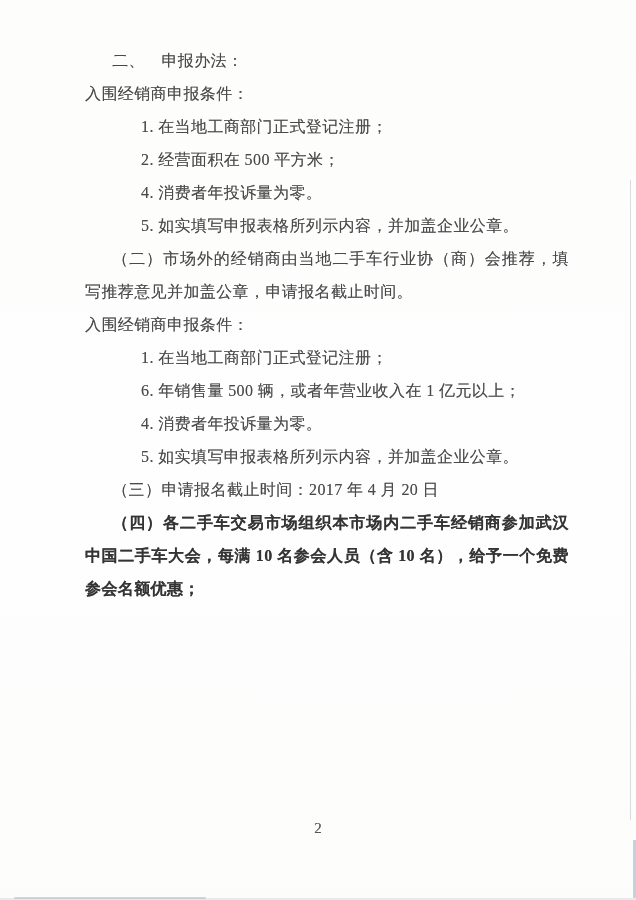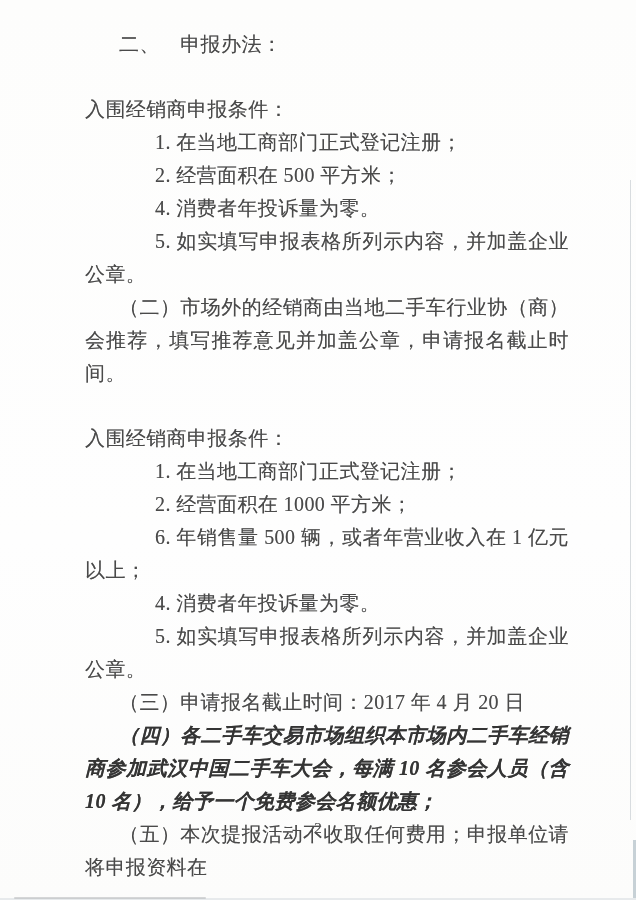--- a/index.html
+++ b/index.html
@@ -12,38 +12,37 @@
     width: 636px;
     height: 900px;
     background: #fefefdff;
     background: linear-gradient(180deg, #fdfdfc 0%, #fefefe 60%, #fcfcfb 100%);
     overflow: hidden;
     font-family: "Liberation Serif", "DejaVu Serif", serif;
   }
   .content {
     position: absolute;
     left: 85px;
-    top: 28px;
+    top: 44px;
     width: 484px;
-    font-size: 20px;
+    font-size: 16px;
     line-height: 33px;
     color: #4a4a4a;
     text-align: justify;
     letter-spacing: 0.4px;
     text-shadow: 0 0 0.6px rgba(90,90,90,0.55);
   }
   .para { margin: 0; }
   .para.indent { text-indent: 1.7em; }
-  .para.flush { text-indent: 0; margin-top: 32px; }
+  .para.flush { text-indent: 0; }
   .para.list { text-indent: 3.5em; }
   .para.bold {
     font-weight: bold;
     color: #343434;
     text-shadow: 0 0 0.5px rgba(40,40,40,0.65);
-    font-style: italic;
   }
   .page-number {
     position: absolute;
     left: 0;
     top: 820px;
     width: 636px;
     text-align: center;
     font-size: 15px;
     color: #555555;
     text-shadow: 0 0 0.6px rgba(90,90,90,0.5);
@@ -92,27 +91,25 @@
   <div class="content">
       <p class="para indent">二、　申报办法：</p>
       <p class="para flush">入围经销商申报条件：</p>
       <p class="para list">1. 在当地工商部门正式登记注册；</p>
       <p class="para list">2. 经营面积在 500 平方米；</p>
       <p class="para list">4. 消费者年投诉量为零。</p>
       <p class="para list">5. 如实填写申报表格所列示内容，并加盖企业公章。</p>
       <p class="para indent">（二）市场外的经销商由当地二手车行业协（商）会推荐，填写推荐意见并加盖公章，申请报名截止时间。</p>
       <p class="para flush">入围经销商申报条件：</p>
       <p class="para list">1. 在当地工商部门正式登记注册；</p>
-      <p class="para list">2. 经营面积在 1000 平方米；</p>
       <p class="para list">6. 年销售量 500 辆，或者年营业收入在 1 亿元以上；</p>
       <p class="para list">4. 消费者年投诉量为零。</p>
       <p class="para list">5. 如实填写申报表格所列示内容，并加盖企业公章。</p>
       <p class="para indent">（三）申请报名截止时间：2017 年 4 月 20 日</p>
       <p class="para indent bold">（四）各二手车交易市场组织本市场内二手车经销商参加武汉中国二手车大会，每满 10 名参会人员（含 10 名），给予一个免费参会名额优惠；</p>
-      <p class="para indent">（五）本次提报活动不收取任何费用；申报单位请将申报资料在</p>
     </div>
 
   <div class="page-number">2</div>
 
   <div class="edge-right-line"></div>
   <div class="edge-right-strip"></div>
   <div class="edge-bottom-line"></div>
   <div class="edge-bottom-smudge"></div>
 </div>
 

